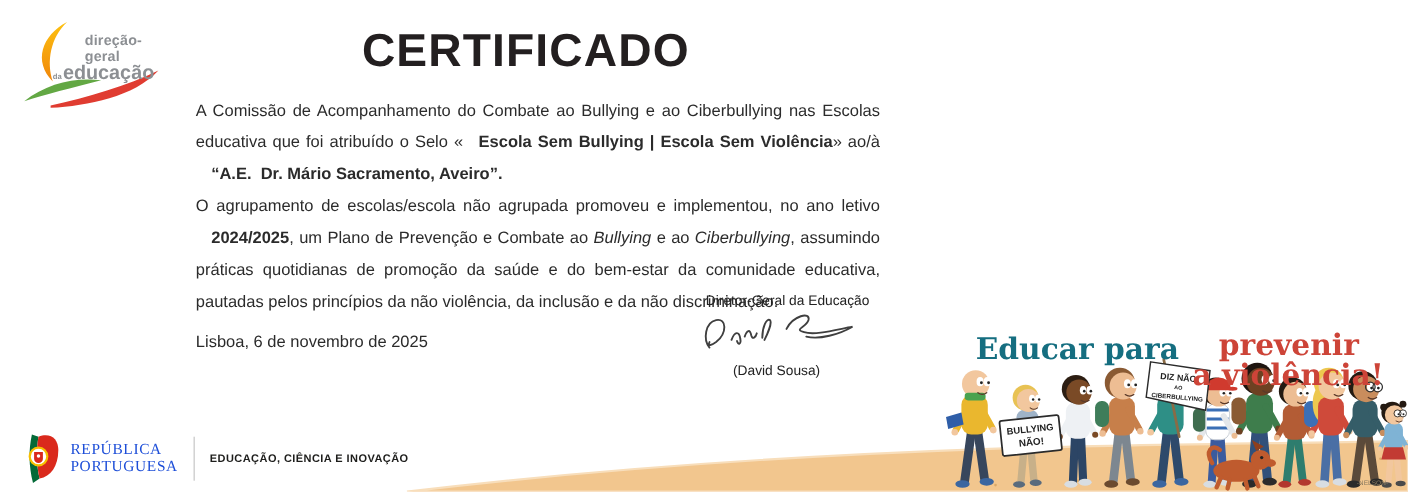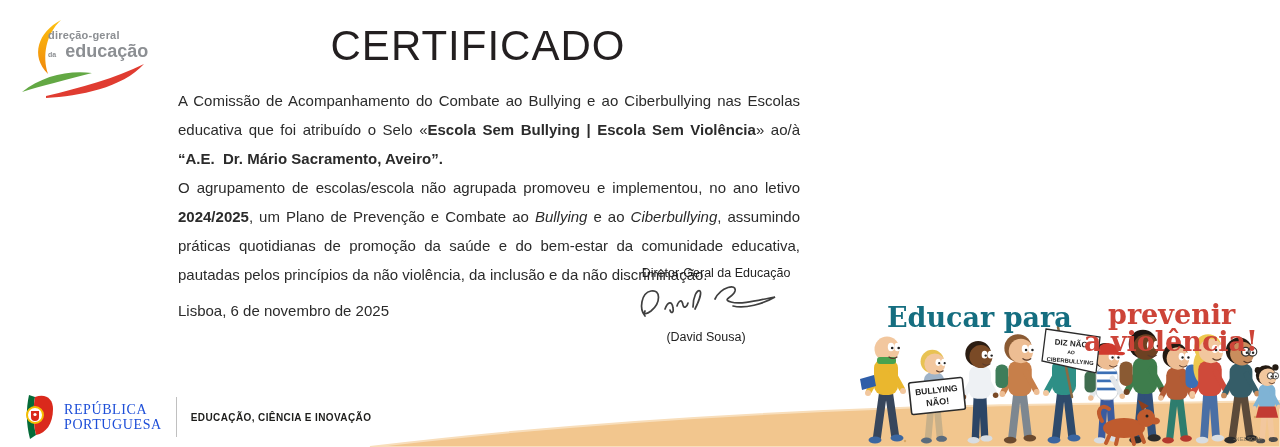--- a/index.html
+++ b/index.html
@@ -4,32 +4,32 @@
 <title>Certificado</title>
 <style>
   html,body{margin:0;padding:0;}
   body{width:1280px;height:447px;position:relative;background:#ffffff;overflow:hidden;
        font-family:"Liberation Sans","DejaVu Sans",sans-serif;color:#2b2b2b;}
 
   
   .dge{position:absolute;left:18px;top:10px;width:132px;height:92px;}
   .dge svg{position:absolute;left:0;top:0;}
   .dge-text{position:absolute;left:30px;top:20px;color:#8c8f93;font-weight:bold;line-height:1.05;}
-  .dge-l1{font-size:11px;letter-spacing:0.2px;}
-  .dge-l2{font-size:18px;display:flex;align-items:flex-end;gap:8px;}
+  .dge-l1{font-size:13px;letter-spacing:0.2px;margin-left:29px;}
+  .dge-l2{font-size:18px;display:flex;align-items:flex-end;}
   .dge-da{font-size:7px;margin-right:1px;padding-bottom:2px;}
 
   
   .title{position:absolute;left:178px;top:22px;width:600px;text-align:center;
-         font-size:42px;font-weight:normal;letter-spacing:1px;color:#231f20;}
+         font-size:42px;font-weight:bold;letter-spacing:1px;color:#231f20;}
 
   
   .cert-body{position:absolute;left:178px;top:86px;width:622px;font-size:15px;line-height:29px;}
   .cert-par{margin:0;text-align:justify;}
-  .cert-par .b{font-weight:bold;}
+  .cert-par .b{font-weight:bold;margin-left:14px;}
   .cert-par .i{font-style:italic;}
   .dateline{margin-top:7px;font-size:15px;}
 
   
   .sig{position:absolute;left:618px;top:266px;width:176px;text-align:center;font-size:12.5px;color:#222;}
   .sig-role{margin-bottom:2px;padding-left:20px;}
   .sig-name{margin-top:1px;}
 
   
   .sand{position:absolute;left:0;bottom:0;}

